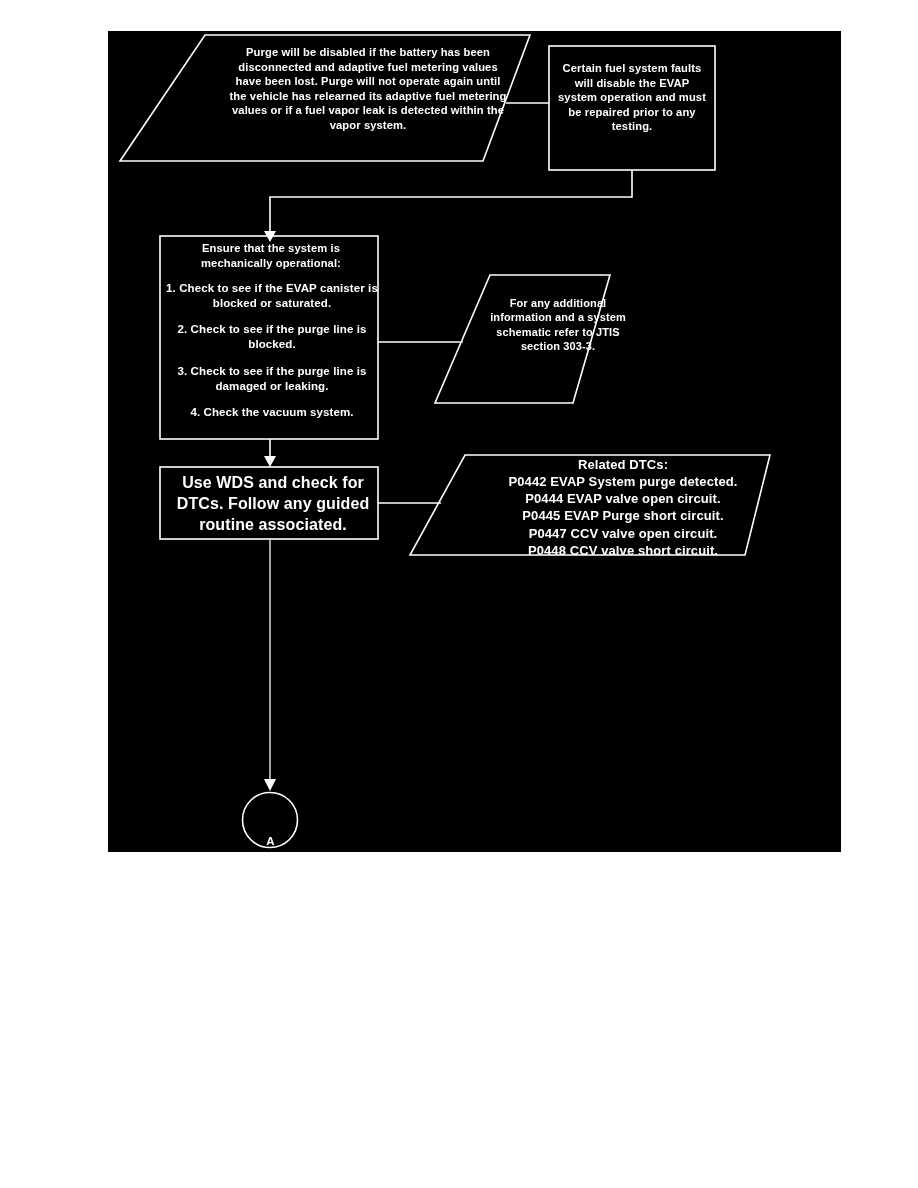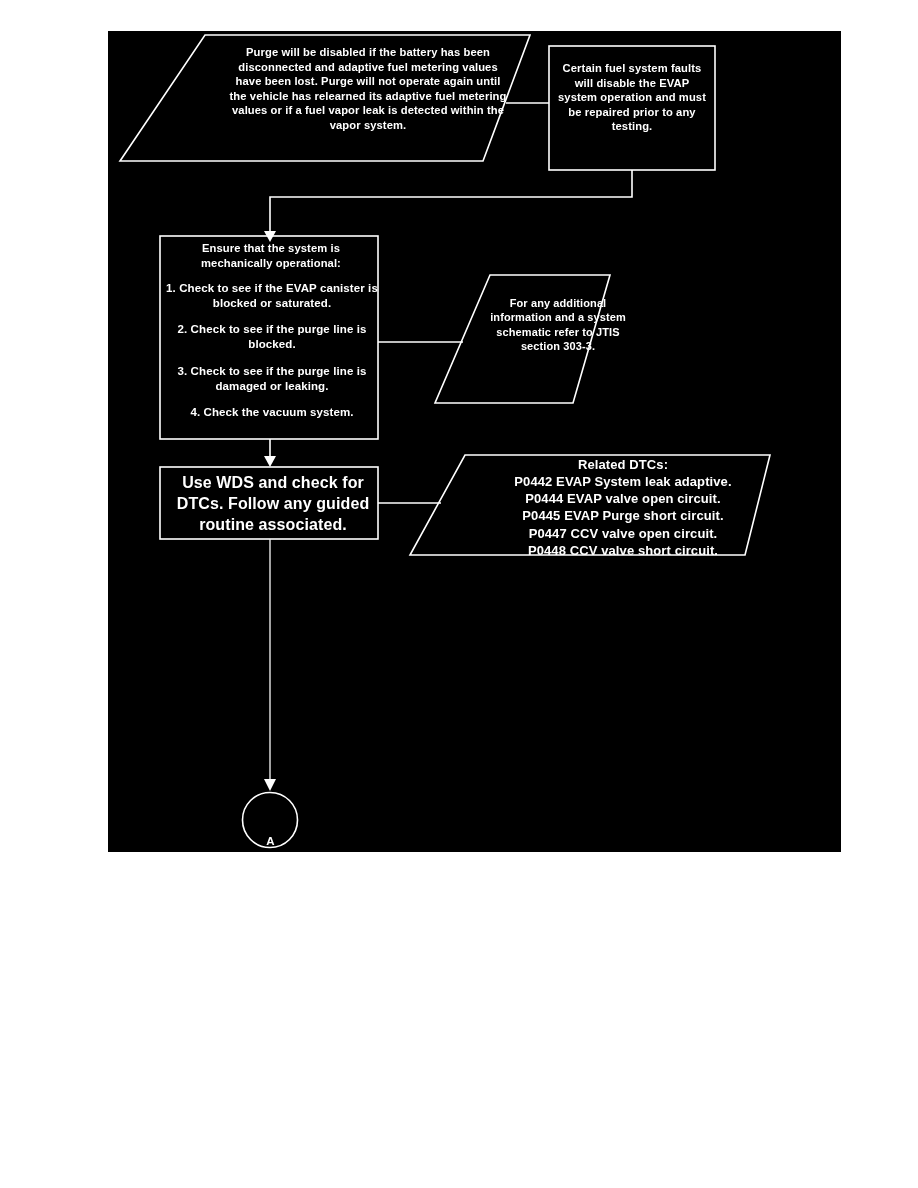--- a/index.html
+++ b/index.html
@@ -149,21 +149,21 @@
       <p>3. Check to see if the purge line is damaged or leaking.</p>
       <p>4. Check the vacuum system.</p>
     </div>
 
     <div class="node-text t-para2">For any additional information and a system schematic refer to JTIS section 303-3.</div>
 
     <div class="node-text t-box3">Use WDS and check for DTCs. Follow any guided routine associated.</div>
 
     <div class="node-text t-para3">
       <div>Related DTCs:</div>
-      <div>P0442 EVAP System leak adaptive.</div>
+      <div>P0442 EVAP System purge detected.</div>
       <div>P0444 EVAP valve open circuit.</div>
       <div>P0445 EVAP Purge short circuit.</div>
       <div>P0447 CCV valve open circuit.</div>
       <div>P0448 CCV valve short circuit.</div>
     </div>
 
     <div class="node-text t-circle">A</div>
 
   </div>
 </div>

